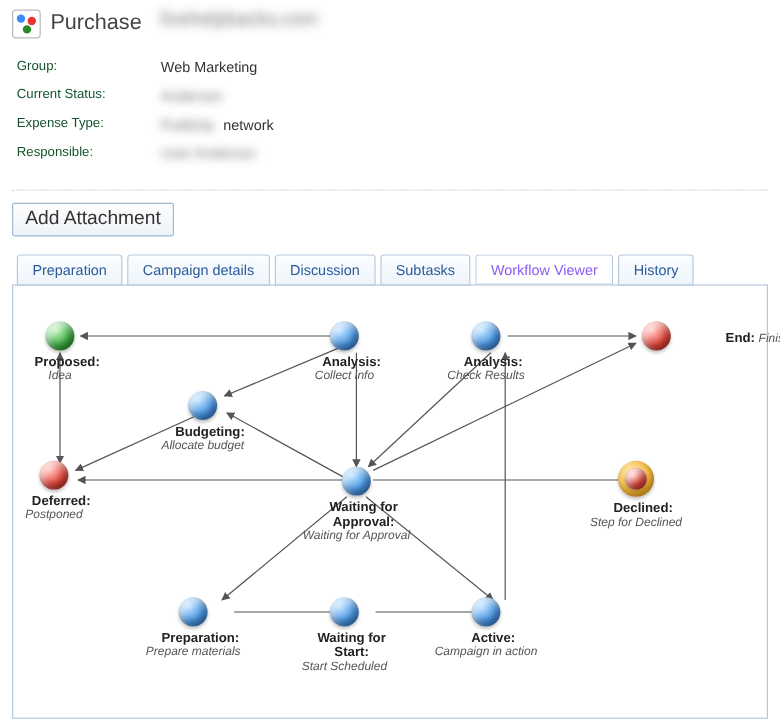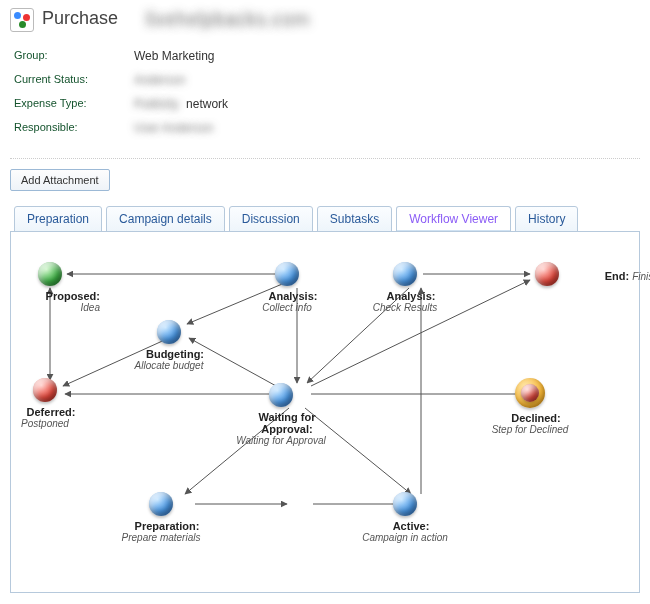--- a/index.html
+++ b/index.html
@@ -24,24 +24,24 @@
     position: relative;
     background: #fff;
   }
   .title-icon .c { position:absolute; border-radius:50%; width:7px; height:7px;}
   .title-icon .c1{ background:#3a8cff; left:3px; top:3px;}
   .title-icon .c2{ background:#e33; right:3px; top:5px;}
   .title-icon .c3{ background:#2a8a2a; left:8px; bottom:3px;}
   .title-text { font-size: 18px; color:#444;}
   .title-blur {
     display:inline-block;
-    width: 170px; height: 16px; margin-left:20px;
+    width: 170px; height: 16px; margin-left:8px;
     color: transparent;
     text-shadow: 0 0 8px rgba(60,60,60,0.7);
-    font-size:20px;
+    font-size:16px;
   }
   .fields { margin-left: 4px; margin-bottom:18px;}
   .field-row { display:flex; padding: 5px 0; }
   .field-label { width: 120px; color:#14532d; font-size:11px;}
   .field-value { color:#333; font-size:12px;}
   .blur-val {
     display:inline-block;
     color: transparent;
     text-shadow: 0 0 7px rgba(80,80,80,0.8);
     user-select:none;
@@ -51,21 +51,21 @@
     border-top: 1px dotted #ccc;
     margin: 8px 0 10px;
   }
   .add-att-btn {
     display:inline-block;
     border:1px solid #9cb9d6;
     border-radius:2px;
     padding: 4px 10px;
     background: linear-gradient(#fdfdfd,#eef3f8);
     color:#333;
-    font-size:11px;
+    font-size:16px;
     cursor:pointer;
     margin-bottom: 14px;
   }
   .tabs {
     display:flex;
     gap:4px;
     padding-left:4px;
     border-bottom: none;
   }
   .tab {
@@ -204,21 +204,21 @@
           <line x1="154" y1="96" x2="48" y2="144" stroke="#555" stroke-width="1" marker-end="url(#arr)"></line>
           <line x1="272" y1="152" x2="50" y2="152" stroke="#555" stroke-width="1" marker-end="url(#arr)"></line>
           <line x1="296" y1="144" x2="515" y2="38" stroke="#555" stroke-width="1" marker-end="url(#arr)"></line>
           <line x1="296" y1="152" x2="516" y2="152" stroke="#555" stroke-width="1" marker-end="url(#arr)"></line>
           <line x1="274" y1="166" x2="170" y2="252" stroke="#555" stroke-width="1" marker-end="url(#arr)"></line>
           <line x1="290" y1="166" x2="396" y2="252" stroke="#555" stroke-width="1" marker-end="url(#arr)"></line>
           <line x1="180" y1="262" x2="272" y2="262" stroke="#555" stroke-width="1" marker-end="url(#arr)"></line>
           <line x1="298" y1="262" x2="390" y2="262" stroke="#555" stroke-width="1" marker-end="url(#arr)"></line>
           <line x1="406" y1="252" x2="406" y2="46" stroke="#555" stroke-width="1" marker-end="url(#arr)"></line>
         </svg>
-  <div class="node" style="left: -15px; top: 20px; text-align: right;">
+  <div class="node" style="left: -15px; top: 20px;">
           <div class="ball green"></div>
           <div class="node-title">Proposed:</div>
           <div class="node-sub">Idea</div>
         </div>
         <div class="node" style="left: 222px; top: 20px;">
           <div class="ball blue"></div>
           <div class="node-title">Analysis:</div>
           <div class="node-sub">Collect info</div>
         </div>
         <div class="node" style="left: 340px; top: 20px;">
@@ -235,37 +235,42 @@
         <div class="node" style="left: 104px; top: 78px;">
           <div class="ball blue"></div>
           <div class="node-title">Budgeting:</div>
           <div class="node-sub">Allocate budget</div>
         </div>
         <div class="node" style="left: -20px; top: 136px;">
           <div class="ball red"></div>
           <div class="node-title">Deferred:</div>
           <div class="node-sub">Postponed</div>
         </div>
-        <div class="node" style="left: 216px; top: 141px;">
+        <div class="node" style="left: 232px; top: 141px;">
           <div class="ball blue"></div>
           <div class="node-title">Waiting for Approval:</div>
           <div class="node-sub">Waiting for Approval</div>
         </div>
         <div class="node" style="left: 465px; top: 136px;">
           <div class="ring">
             <div class="ball red"></div>
           </div>
           <div class="node-title">Declined:</div>
           <div class="node-sub">Step for Declined</div>
         </div>
         <div class="node" style="left: 96px; top: 250px;">
           <div class="ball blue"></div>
           <div class="node-title">Preparation:</div>
           <div class="node-sub">Prepare materials</div>
         </div>
+        <div class="node" style="left: 222px; top: 250px;">
+          <div class="ball blue"></div>
+          <div class="node-title">Waiting for Start:</div>
+          <div class="node-sub">Start Scheduled</div>
+        </div>
         <div class="node" style="left: 340px; top: 250px;">
           <div class="ball blue"></div>
           <div class="node-title">Active:</div>
           <div class="node-sub">Campaign in action</div>
         </div>
       </div>
 </div>
 
 </div>
 

